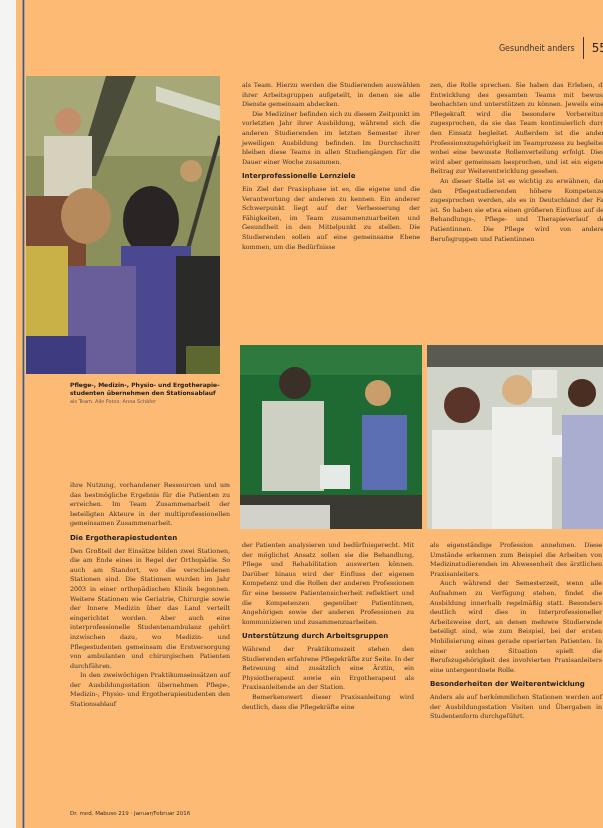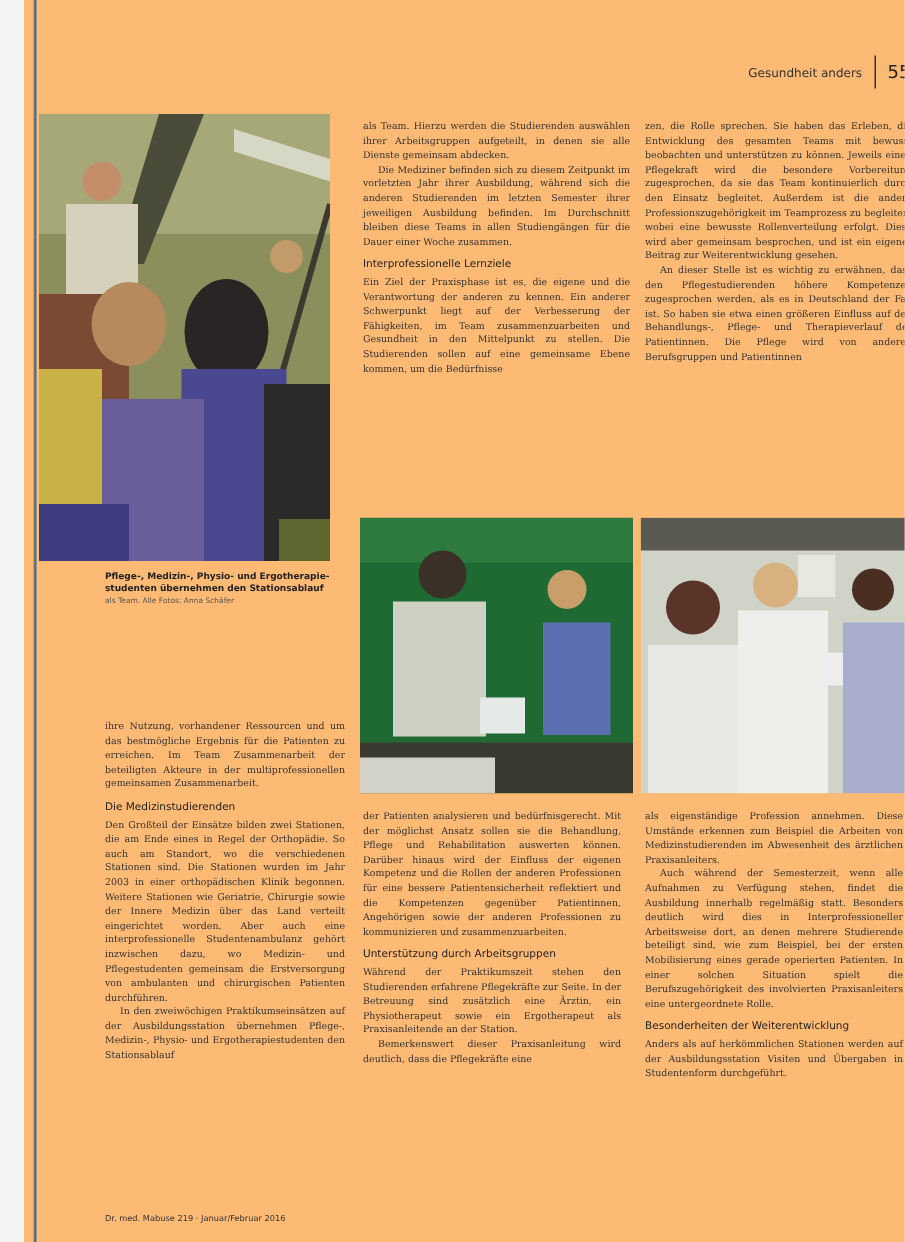--- a/index.html
+++ b/index.html
@@ -7,21 +7,21 @@
   .page{position:absolute;left:16px;top:0;width:603px;height:828px;background:#fdba74;}
   .spine{position:absolute;left:6px;top:0;width:3px;height:828px;background:linear-gradient(to right,#bbb,#555,#ccc);}
   .rightedge{position:absolute;right:2px;top:0;width:2px;height:828px;background:#9a9a9a;}
   .header{position:absolute;top:37px;right:12px;display:flex;align-items:center;gap:8px;font-family:"DejaVu Sans","Liberation Sans",sans-serif;}
   .header .section{font-size:8px;color:#333;}
   .header .vbar{width:1px;height:22px;background:#333;}
   .header .pageno{font-size:12px;color:#222;}
   .col{position:absolute;font-size:6.3px;line-height:9.6px;text-align:justify;color:#333;}
   .col p{margin:0;}
   .col p.indent{text-indent:10px;}
-  .col h3{font-family:"DejaVu Sans","Liberation Sans",sans-serif;font-size:7px;font-weight:normal;margin:6px 0 2px 0;color:#222;}
+  .col h3{font-family:"DejaVu Sans","Liberation Sans",sans-serif;font-size:7px;font-weight:bold;margin:6px 0 2px 0;color:#222;}
   .photo{position:absolute;overflow:hidden;}
   .caption{position:absolute;font-family:"DejaVu Sans","Liberation Sans",sans-serif;font-size:6px;line-height:8px;color:#222;font-weight:bold;}
   .caption .credit{font-weight:normal;font-size:5px;color:#555;display:block;}
   .footer{position:absolute;left:54px;top:810px;font-family:"DejaVu Sans","Liberation Sans",sans-serif;font-size:5.5px;color:#333;}
 </style>
 </head>
 <body>
 
 <div class="page">
   <div class="spine"></div>
@@ -95,21 +95,21 @@
       <circle cx="90" cy="45" r="15" fill="#d9b080"></circle>
       <rect x="65" y="62" width="60" height="122" fill="#eeeeea"></rect>
       <rect x="120" y="90" width="30" height="22" fill="#eeeeee"></rect>
       <circle cx="155" cy="48" r="14" fill="#4a2e22"></circle>
       <rect x="135" y="70" width="48" height="114" fill="#a9aed0"></rect>
     </svg>
   </div>
 
   <div class="col" style="left:54px;top:480px;width:160px;">
     <p>ihre Nutzung, vorhandener Ressourcen und um das bestmögliche Ergebnis für die Patienten zu erreichen. Im Team Zusammenarbeit der beteiligten Akteure in der multiprofessionellen gemeinsamen Zusammenarbeit.</p>
-    <h3>Die Medizinstudierenden</h3>
+    <h3>Die Ergotherapiestudenten</h3>
     <p>Den Großteil der Einsätze bilden zwei Stationen, die am Ende eines in Regel der Orthopädie. So auch am Standort, wo die verschiedenen Stationen sind. Die Stationen wurden im Jahr 2003 in einer orthopädischen Klinik begonnen. Weitere Stationen wie Geriatrie, Chirurgie sowie der Innere Medizin über das Land verteilt eingerichtet worden. Aber auch eine interprofessionelle Studentenambulanz gehört inzwischen dazu, wo Medizin- und Pflegestudenten gemeinsam die Erstversorgung von ambulanten und chirurgischen Patienten durchführen.</p>
     <p class="indent">In den zweiwöchigen Praktikumseinsätzen auf der Ausbildungsstation übernehmen Pflege-, Medizin-, Physio- und Ergotherapiestudenten den Stationsablauf</p>
   </div>
 
   <div class="col" style="left:226px;top:540px;width:172px;">
     <p>der Patienten analysieren und bedürfnisgerecht. Mit der möglichst Ansatz sollen sie die Behandlung, Pflege und Rehabilitation auswerten können. Darüber hinaus wird der Einfluss der eigenen Kompetenz und die Rollen der anderen Professionen für eine bessere Patientensicherheit reflektiert und die Kompetenzen gegenüber Patientinnen, Angehörigen sowie der anderen Professionen zu kommunizieren und zusammenzuarbeiten.</p>
     <h3>Unterstützung durch Arbeitsgruppen</h3>
     <p>Während der Praktikumszeit stehen den Studierenden erfahrene Pflegekräfte zur Seite. In der Betreuung sind zusätzlich eine Ärztin, ein Physiotherapeut sowie ein Ergotherapeut als Praxisanleitende an der Station.</p>
     <p class="indent">Bemerkenswert dieser Praxisanleitung wird deutlich, dass die Pflegekräfte eine</p>
   </div>

